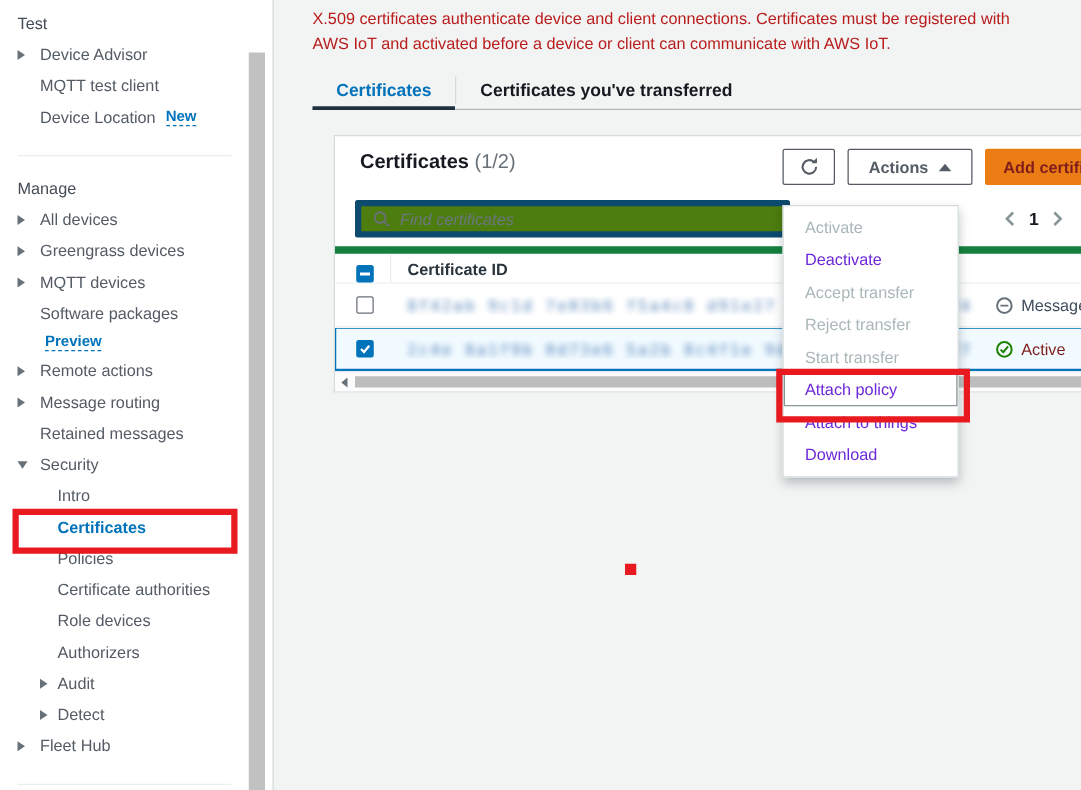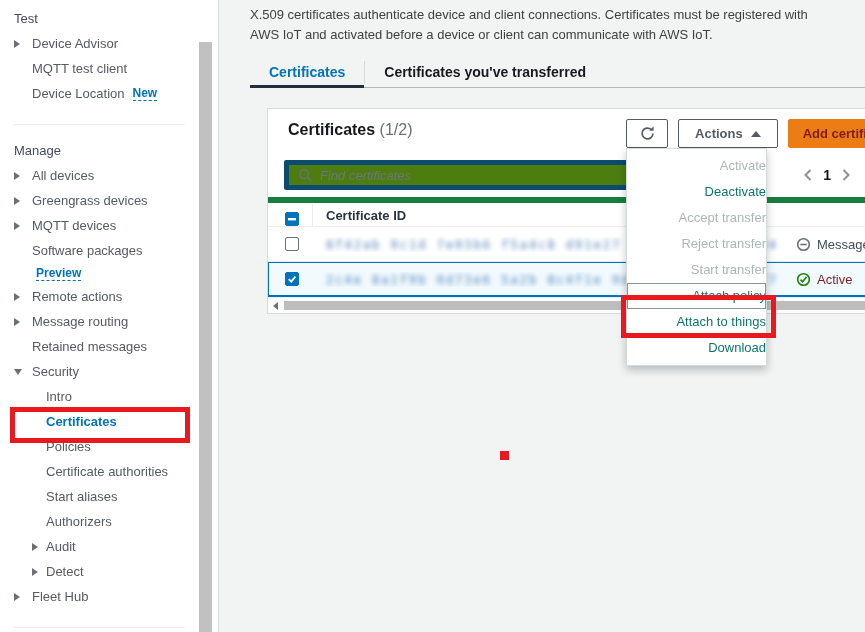--- a/index.html
+++ b/index.html
@@ -21,21 +21,21 @@
   .nav-badge { margin-left:8px; color:#0073bb; font-weight:700; font-size:12px; border-bottom:1px dashed #0073bb; line-height:14px; }
   .preview-row { height:21px; display:flex; align-items:center; padding-left:36px; }
   .preview-link { color:#0073bb; font-weight:700; font-size:12px; border-bottom:1px dashed #0073bb; line-height:14px; cursor:pointer; }
   .nav-active { color:#0073bb; font-weight:700; }
   .side-divider { border-bottom:1px solid #eaeded; margin:18px 14px 13px 14px; }
   .vscroll-track { position:absolute; left:199px; top:0; width:13px; height:632px; background:#fff; }
   .vscroll-thumb { position:absolute; left:0; top:42px; width:13px; height:590px; background:#c1c1c1; }
 
   
   .main { position:absolute; left:218px; top:0; width:647px; height:632px; background:#f2f3f3; border-left:1px solid #d5dbdb; }
-  .desc { position:absolute; left:31px; top:5px; width:586px; font-size:13px; line-height:19.5px; color:#404040; }
+  .desc { position:absolute; left:31px; top:5px; width:586px; font-size:13px; line-height:19.5px; color:#b91c1c; }
 
   .tabs { position:absolute; left:31px; top:57px; right:0; height:31px; display:flex; align-items:stretch; border-bottom:1px solid #b0b8bd; }
   .tab { padding:0 19px; font-size:14px; font-weight:700; color:#16191f; display:flex; align-items:center; cursor:pointer; position:relative; }
   .tab.active { color:#0073bb; }
   .tab.active::after { content:""; position:absolute; left:0; right:0; bottom:-1px; height:3px; background:#21303f; }
   .tab-sep { width:1px; background:#d5dbdb; margin:4px 0; }
 
   
   .panel { position:absolute; left:48px; top:108px; width:670px; height:206px; background:#fff;
            border:1px solid #d5dbdb; border-right:none; }
@@ -78,23 +78,23 @@
   .redacted { filter:blur(2.5px); color:#4a7cb5; font-family:"DejaVu Sans Mono",monospace; font-size:12px; letter-spacing:2px; white-space:nowrap; display:inline-block; }
   .status-inactive { color:#414d5c; }
   .status-active { color:#7f1d1d; font-weight:400; }
 
   .hscroll { position:absolute; left:0; right:0; bottom:0; height:16px; border-top:1px solid #eaeded; background:#fcfcfc;
              display:flex; align-items:center; }
   .hs-arrow { width:0; height:0; border-right:5px solid #687078; border-top:4px solid transparent; border-bottom:4px solid transparent; margin-left:5px; cursor:pointer; }
   .hs-thumb { flex:1; height:9px; margin:0 0 0 6px; background:#bdbdbd; cursor:pointer; }
 
   
-  .menu { position:absolute; left:626px; top:148px; width:141px; background:#fff; border:1px solid #d5dbdb;
-          box-shadow:0 4px 8px rgba(0,28,36,.25); padding:4px 0; z-index:30;text-align:right; }
-  .menu-item { height:26px; line-height:26px; padding-left:17px; font-size:13px; color:#0f766e; cursor:pointer; white-space:nowrap; }
+  .menu { position:absolute; left:626px; top:164px; width:141px; background:#fff; border:1px solid #d5dbdb;
+          box-shadow:0 4px 8px rgba(0,28,36,.25); padding:4px 0; z-index:30; }
+  .menu-item { height:26px; line-height:26px; padding-left:17px; font-size:13px; color:#6d28d9; cursor:pointer; white-space:nowrap; }
   .menu-item.disabled { color:#aab7b8; cursor:default; }
   .menu-item.hovered { outline:1px solid #879596; outline-offset:-1px; }
 
   
   .anno { position:absolute; border:5px solid #e8191f; z-index:40; pointer-events:none; }
   .anno-sidebar { left:10px; top:407px; width:180px; height:36px; }
   .anno-menu { left:621px; top:295px; width:155px; height:43px; }
   .anno-dot { position:absolute; left:500px; top:451px; width:9px; height:9px; background:#e8191f; z-index:40; }
 
   .icon-svg { display:block; }
@@ -176,21 +176,21 @@
     <div class="nav-row ind2">
       <span class="nav-active">Certificates</span>
     </div>
     <div class="nav-row ind2">
       <span>Policies</span>
     </div>
     <div class="nav-row ind2">
       <span>Certificate authorities</span>
     </div>
     <div class="nav-row ind2">
-      <span>Start aliases</span>
+      <span>Role devices</span>
     </div>
     <div class="nav-row ind2">
       <span>Authorizers</span>
     </div>
     <div class="nav-row">
       <span class="arrow-cell2">
           <span class="tri-r"></span>
         </span>
       <span>Audit</span>
     </div>

